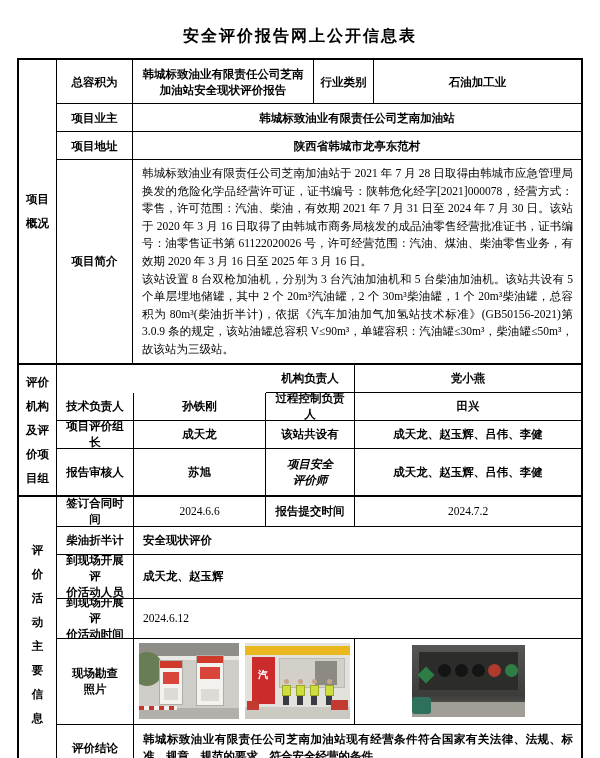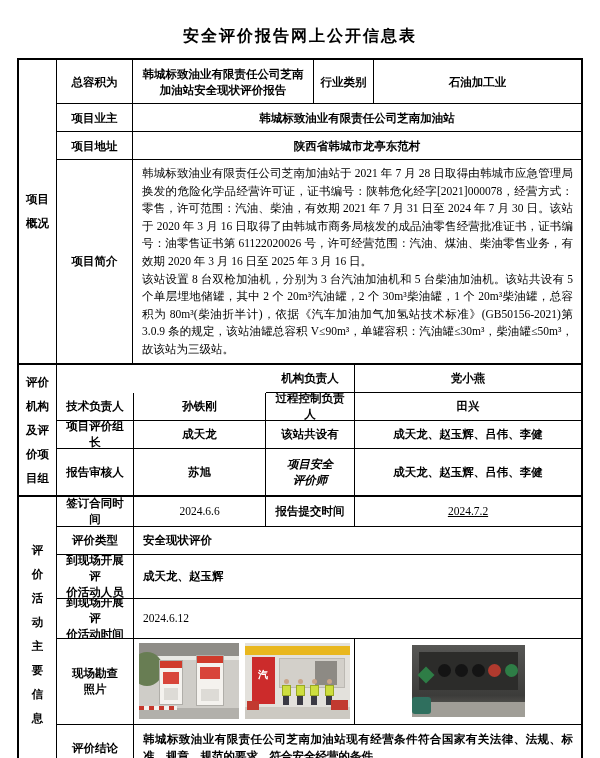--- a/index.html
+++ b/index.html
@@ -148,23 +148,23 @@
 
     <div class="sect sect-c">
       <div class="cell v-label no-b" style="grid-column:1; grid-row:1 / span 6;">评　价
 活　动
 主　要
 信　息</div>
 
       <div class="cell lab" style="grid-column:2; grid-row:1;">签订合同时间</div>
       <div class="cell" style="grid-column:3; grid-row:1;">2024.6.6</div>
       <div class="cell lab" style="grid-column:4; grid-row:1;">报告提交时间</div>
-      <div class="cell no-r" style="grid-column:5; grid-row:1;text-decoration:underline;">2024.7.2</div>
-
-      <div class="cell lab" style="grid-column:2; grid-row:2;">评价类型</div>
+      <div class="cell no-r" style="grid-column:5; grid-row:1;">2024.7.2</div>
+
+      <div class="cell lab" style="grid-column:2; grid-row:2;">柴油折半计</div>
       <div class="cell bold left no-r" style="grid-column:3 / span 3; grid-row:2;">安全现状评价</div>
 
       <div class="cell lab pre" style="grid-column:2; grid-row:3;">到现场开展评
 价活动人员</div>
       <div class="cell bold left no-r" style="grid-column:3 / span 3; grid-row:3;">成天龙、赵玉辉</div>
 
       <div class="cell lab pre" style="grid-column:2; grid-row:4;">到现场开展评
 价活动时间</div>
       <div class="cell left no-r" style="grid-column:3 / span 3; grid-row:4;">2024.6.12</div>
 

